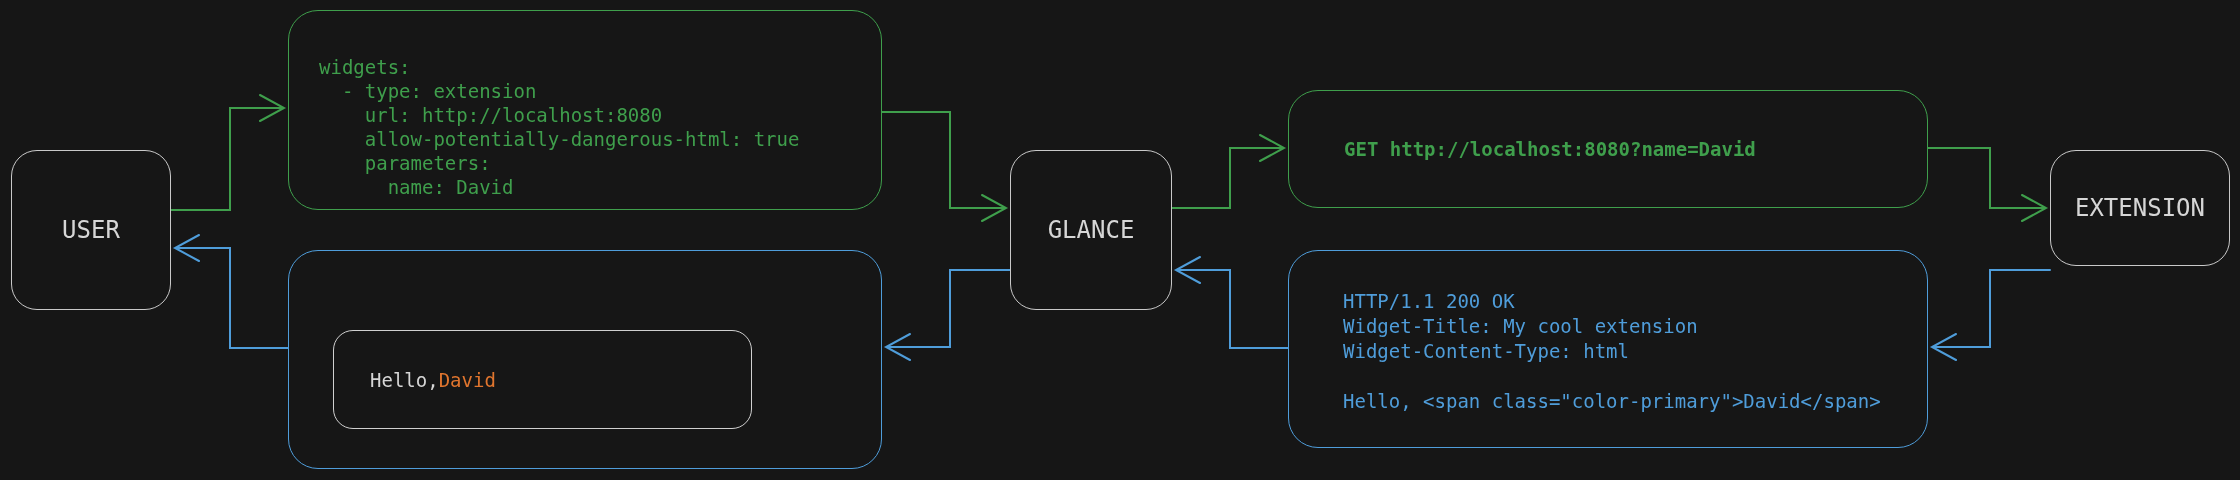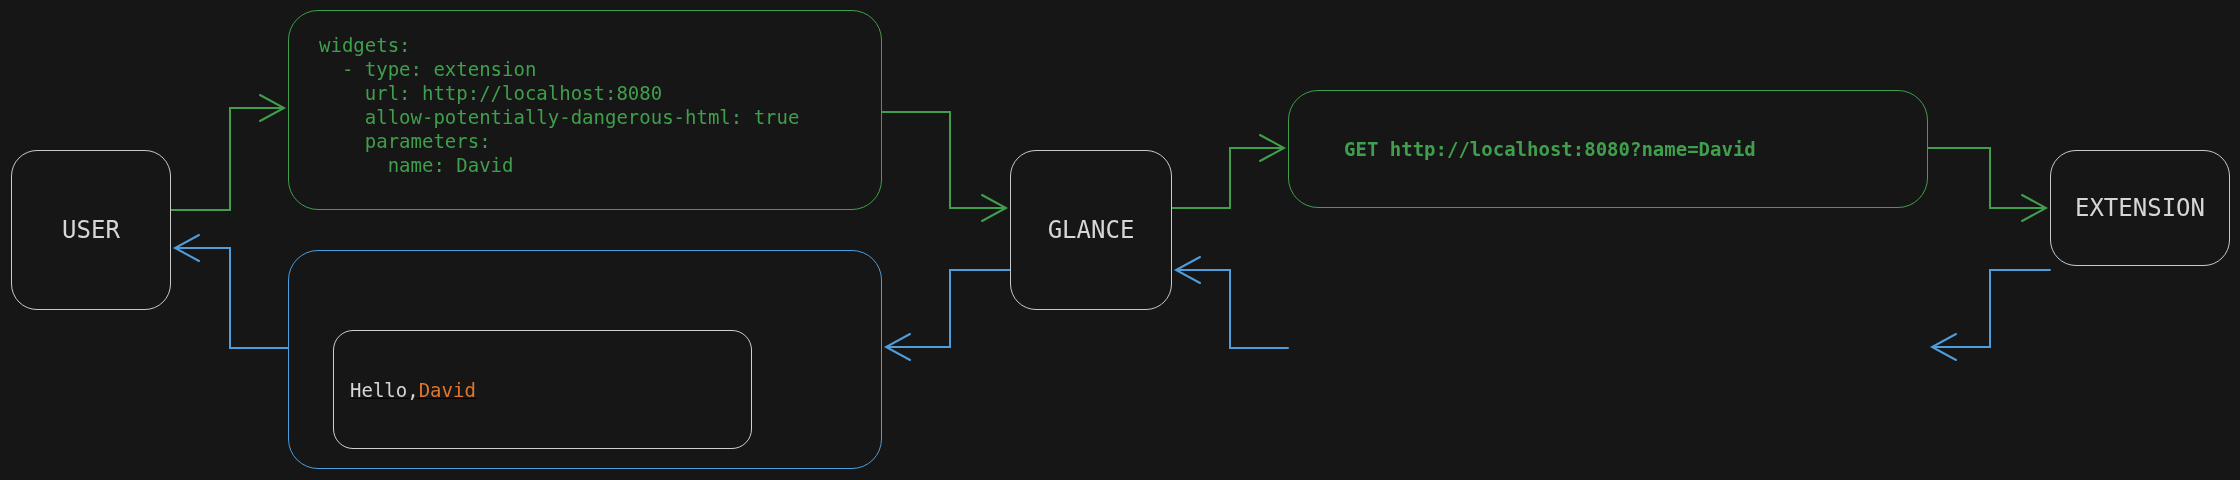--- a/index.html
+++ b/index.html
@@ -49,21 +49,21 @@
   }
   .code-box pre {
     font-family: "DejaVu Sans Mono", monospace;
     font-size: 19px;
     white-space: pre;
   }
   #config-box {
     left: 288px; top: 10px; width: 594px; height: 200px;
     border-color: var(--green); color: var(--green);
   }
-  #config-box pre { margin: 22px 0 0 30px; line-height: 24px; }
+  #config-box pre { margin: 44px 0 0 30px; line-height: 24px; }
 
   #request-box {
     left: 1288px; top: 90px; width: 640px; height: 118px;
     border-color: var(--green); color: var(--green);
     display: flex; align-items: center; padding-left: 55px;
   }
   #request-box pre { line-height: 24px; font-weight: bold; }
 
   #response-box {
     left: 1288px; top: 250px; width: 640px; height: 198px;
@@ -71,28 +71,27 @@
   }
   #response-box pre { margin: 38px 0 0 54px; line-height: 25px; }
 
   #widget-box {
     left: 288px; top: 250px; width: 594px; height: 219px;
     border-color: var(--blue);
   }
   .widget-inner {
     position: absolute;
     left: 44px; top: 79px;
-    width: 419px; height: 119px;
+    width: 419px; height: 99px;
     border: 1.5px solid #d0d0d0;
     border-radius: 20px;
     display: flex;
     align-items: center;
-    padding-left: 16px;
+    padding-left: 36px;
     font-size: 19px;
-    text-decoration: underline;
   }
   .greeting-prefix { color: var(--text); }
   .greeting-name   { color: var(--orange); }
 </style>
 </head>
 <body>
 
 <div class="canvas">
 
   <svg class="connectors" viewBox="0 0 2240 480" fill="none" stroke-width="2" stroke-linecap="round">
@@ -126,20 +125,27 @@
     url: http://localhost:8080
     allow-potentially-dangerous-html: true
     parameters:
       name: David</pre>
   </div>
 
   <div class="code-box" id="request-box">
     <pre>GET http://localhost:8080?name=David</pre>
   </div>
 
+  <div class="code-box" id="response-box">
+    <pre>HTTP/1.1 200 OK
+Widget-Title: My cool extension
+Widget-Content-Type: html
+
+Hello, &lt;span class="color-primary"&gt;David&lt;/span&gt;</pre>
+  </div>
 
   <div class="code-box" id="widget-box">
 
     <div class="widget-inner">
       <span class="greeting-prefix">Hello, </span>
         <span class="greeting-name">David</span>
     </div>
   </div>
 
 </div>

